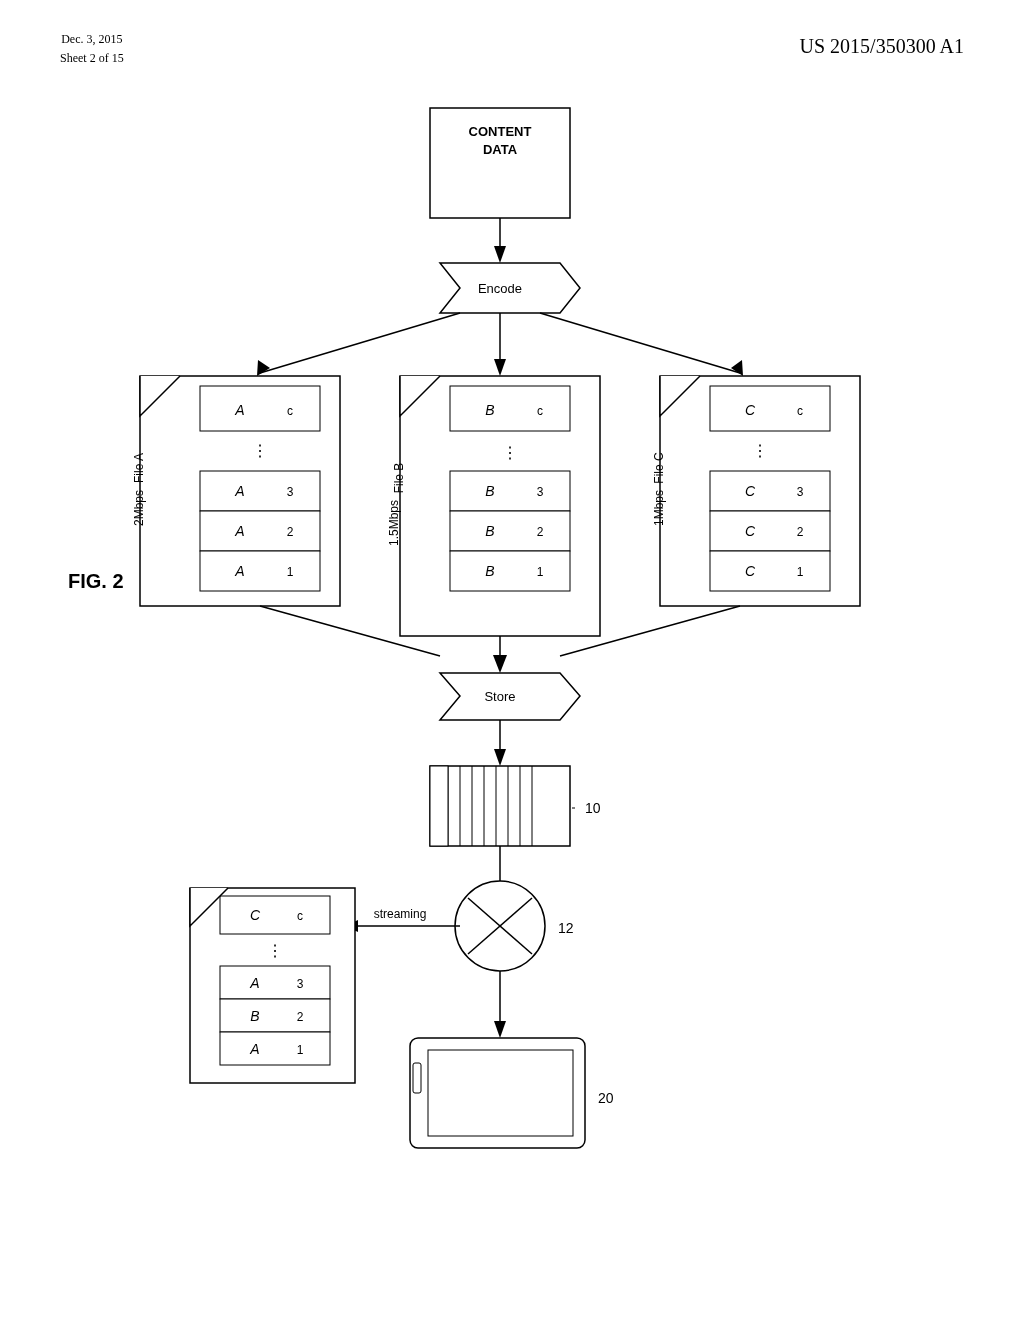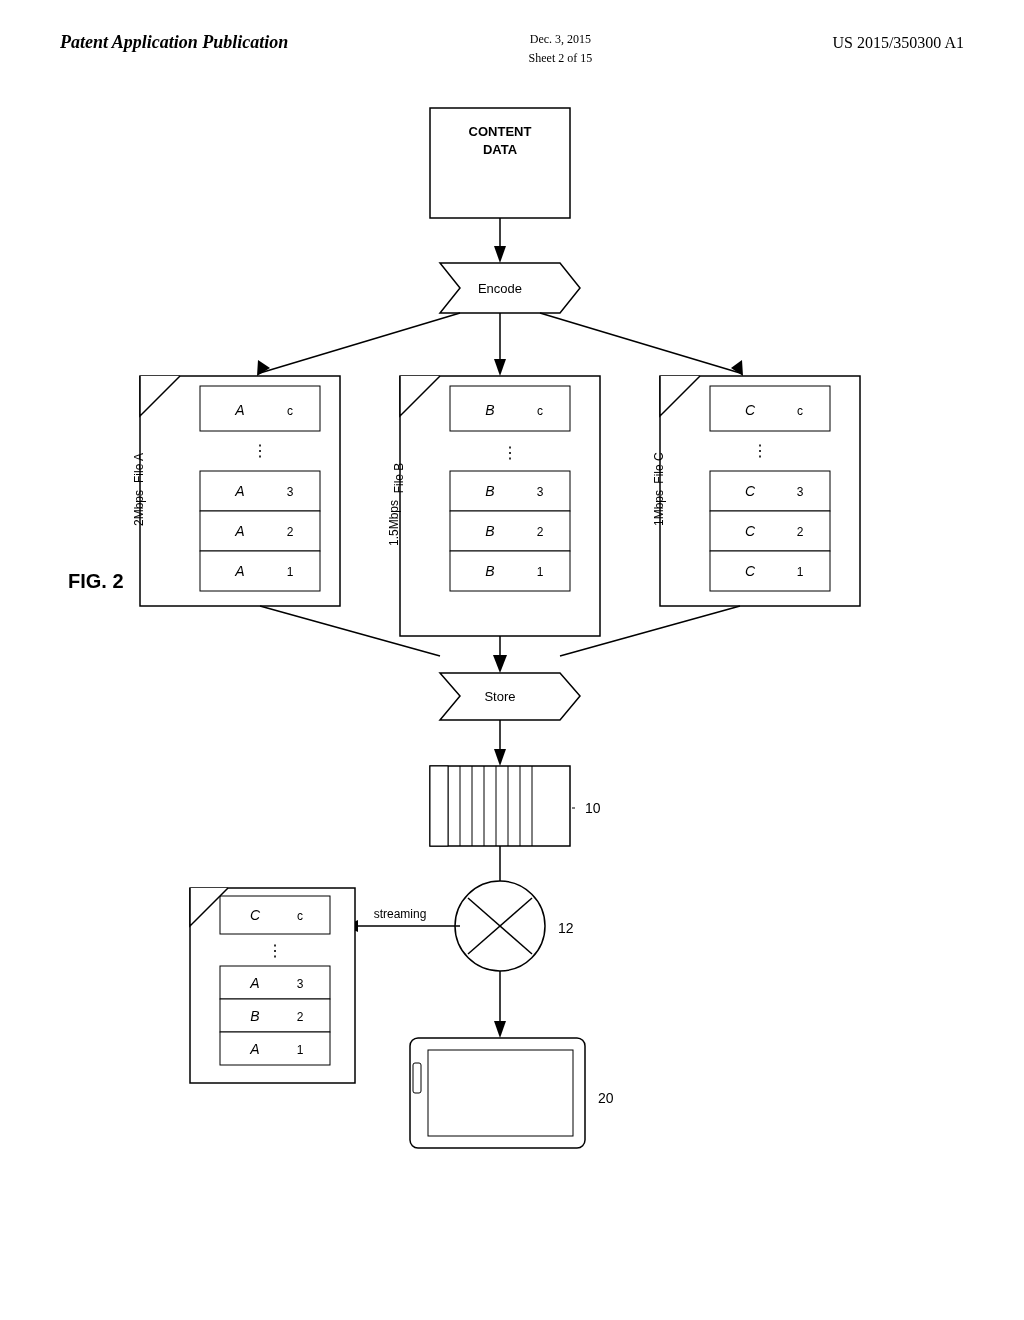--- a/index.html
+++ b/index.html
@@ -25,21 +25,21 @@
       font-weight: bold;
       font-style: italic;
       line-height: 1.4;
     }
     .header-center {
       font-size: 12px;
       text-align: center;
       line-height: 1.6;
     }
     .header-right {
-      font-size: 16px;
+      font-size: 20px;
       text-align: right;
       line-height: 1.6;
     }
 
     
     .diagram-area {
       position: relative;
       width: 100%;
       height: 1200px;
     }
@@ -50,21 +50,20 @@
       top: 0;
       left: 0;
       width: 100%;
       height: 100%;
     }
   </style>
 </head>
 <body>
 
 <div class="header">
-  <div class="header-left">Patent Application Publication</div>
   <div class="header-center">
     <span>Dec. 3, 2015</span><br>
     <span>Sheet 2 of 15</span>
   </div>
   <div class="header-right">US 2015/350300 A1</div>
 </div>
 
 <div class="diagram-area">
   <svg class="diagram-svg" viewBox="0 0 1024 1200" xmlns="http://www.w3.org/2000/svg">
 

